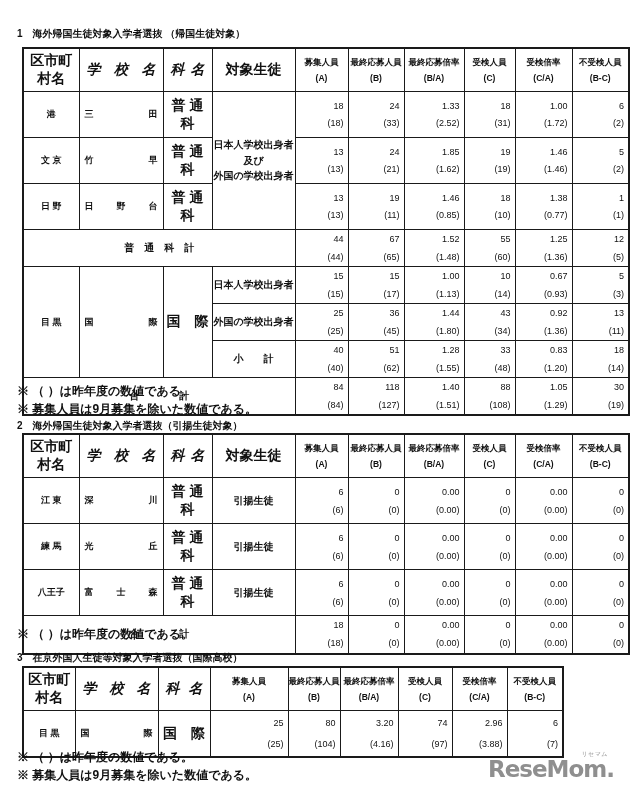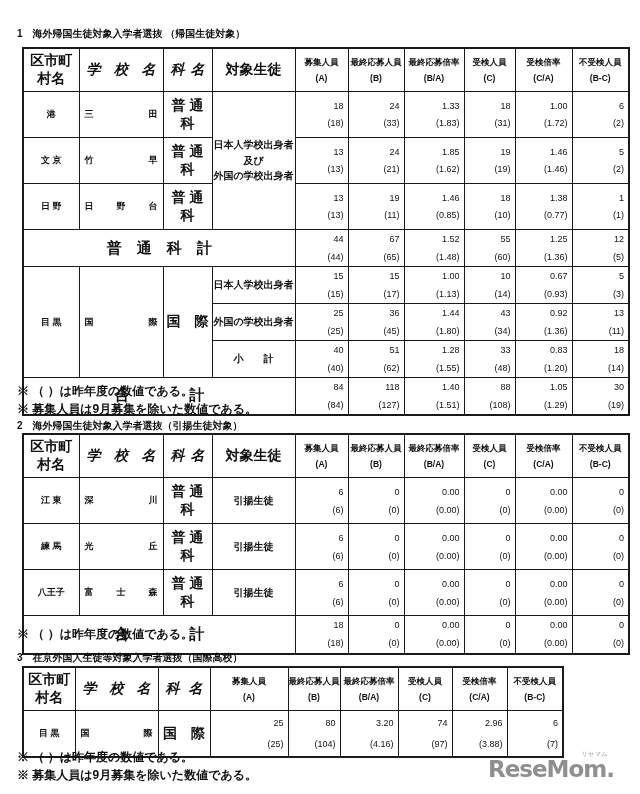--- a/index.html
+++ b/index.html
@@ -36,21 +36,21 @@
   .hj { font-size: 14px; font-weight: bold; text-align: center; margin-left: 6px; }
   .just { text-align: justify; text-align-last: justify; padding: 12px 7px; font-style: italic; }
   .hn { text-align: center; margin-left: 12px; }
   .hn .hl { font-size: 8.5px; font-weight: bold; white-space: nowrap; margin-bottom: 4px; }
   .hn .hs { font-size: 8.5px; font-weight: bold; }
   
   .cd { text-align: center; font-size: 9px; font-weight: bold; }
   .cs { font-size: 9px; font-weight: bold; text-align: justify; text-align-last: justify; padding: 16px 5px; }
   .ck { text-align: center; font-size: 14px; font-weight: bold; }
   .ct { text-align: center; font-size: 10px; font-weight: bold; white-space: pre-line; line-height: 1.55; }
-  .clabel { text-align: center; font-size: 15px; font-weight: bold; }
+  .clabel { text-align: center; font-size: 10px; font-weight: bold; }
   td.cn { padding: 0; }
   .cn-wrap { display: flex; flex-direction: column; width: 100%; }
   .t1 .cn-wrap { height: 35px; }
   .t2 .cn-wrap { height: 36px; }
   .t3 .cn-wrap { height: 42px; }
   .cn-wrap .v, .cn-wrap .p {
     flex: 1; display: flex; align-items: center; justify-content: flex-end;
     padding-right: 4px; font-size: 9px; font-weight: normal;
   }
   
@@ -161,21 +161,21 @@
           </td>
         <td class="cn">
             <div class="cn-wrap">
               <div class="v">24</div>
               <div class="p">(33)</div>
             </div>
           </td>
         <td class="cn">
             <div class="cn-wrap">
               <div class="v">1.33</div>
-              <div class="p">(1.83)</div>
+              <div class="p">(2.52)</div>
             </div>
           </td>
         <td class="cn">
             <div class="cn-wrap">
               <div class="v">18</div>
               <div class="p">(31)</div>
             </div>
           </td>
         <td class="cn">
             <div class="cn-wrap">

